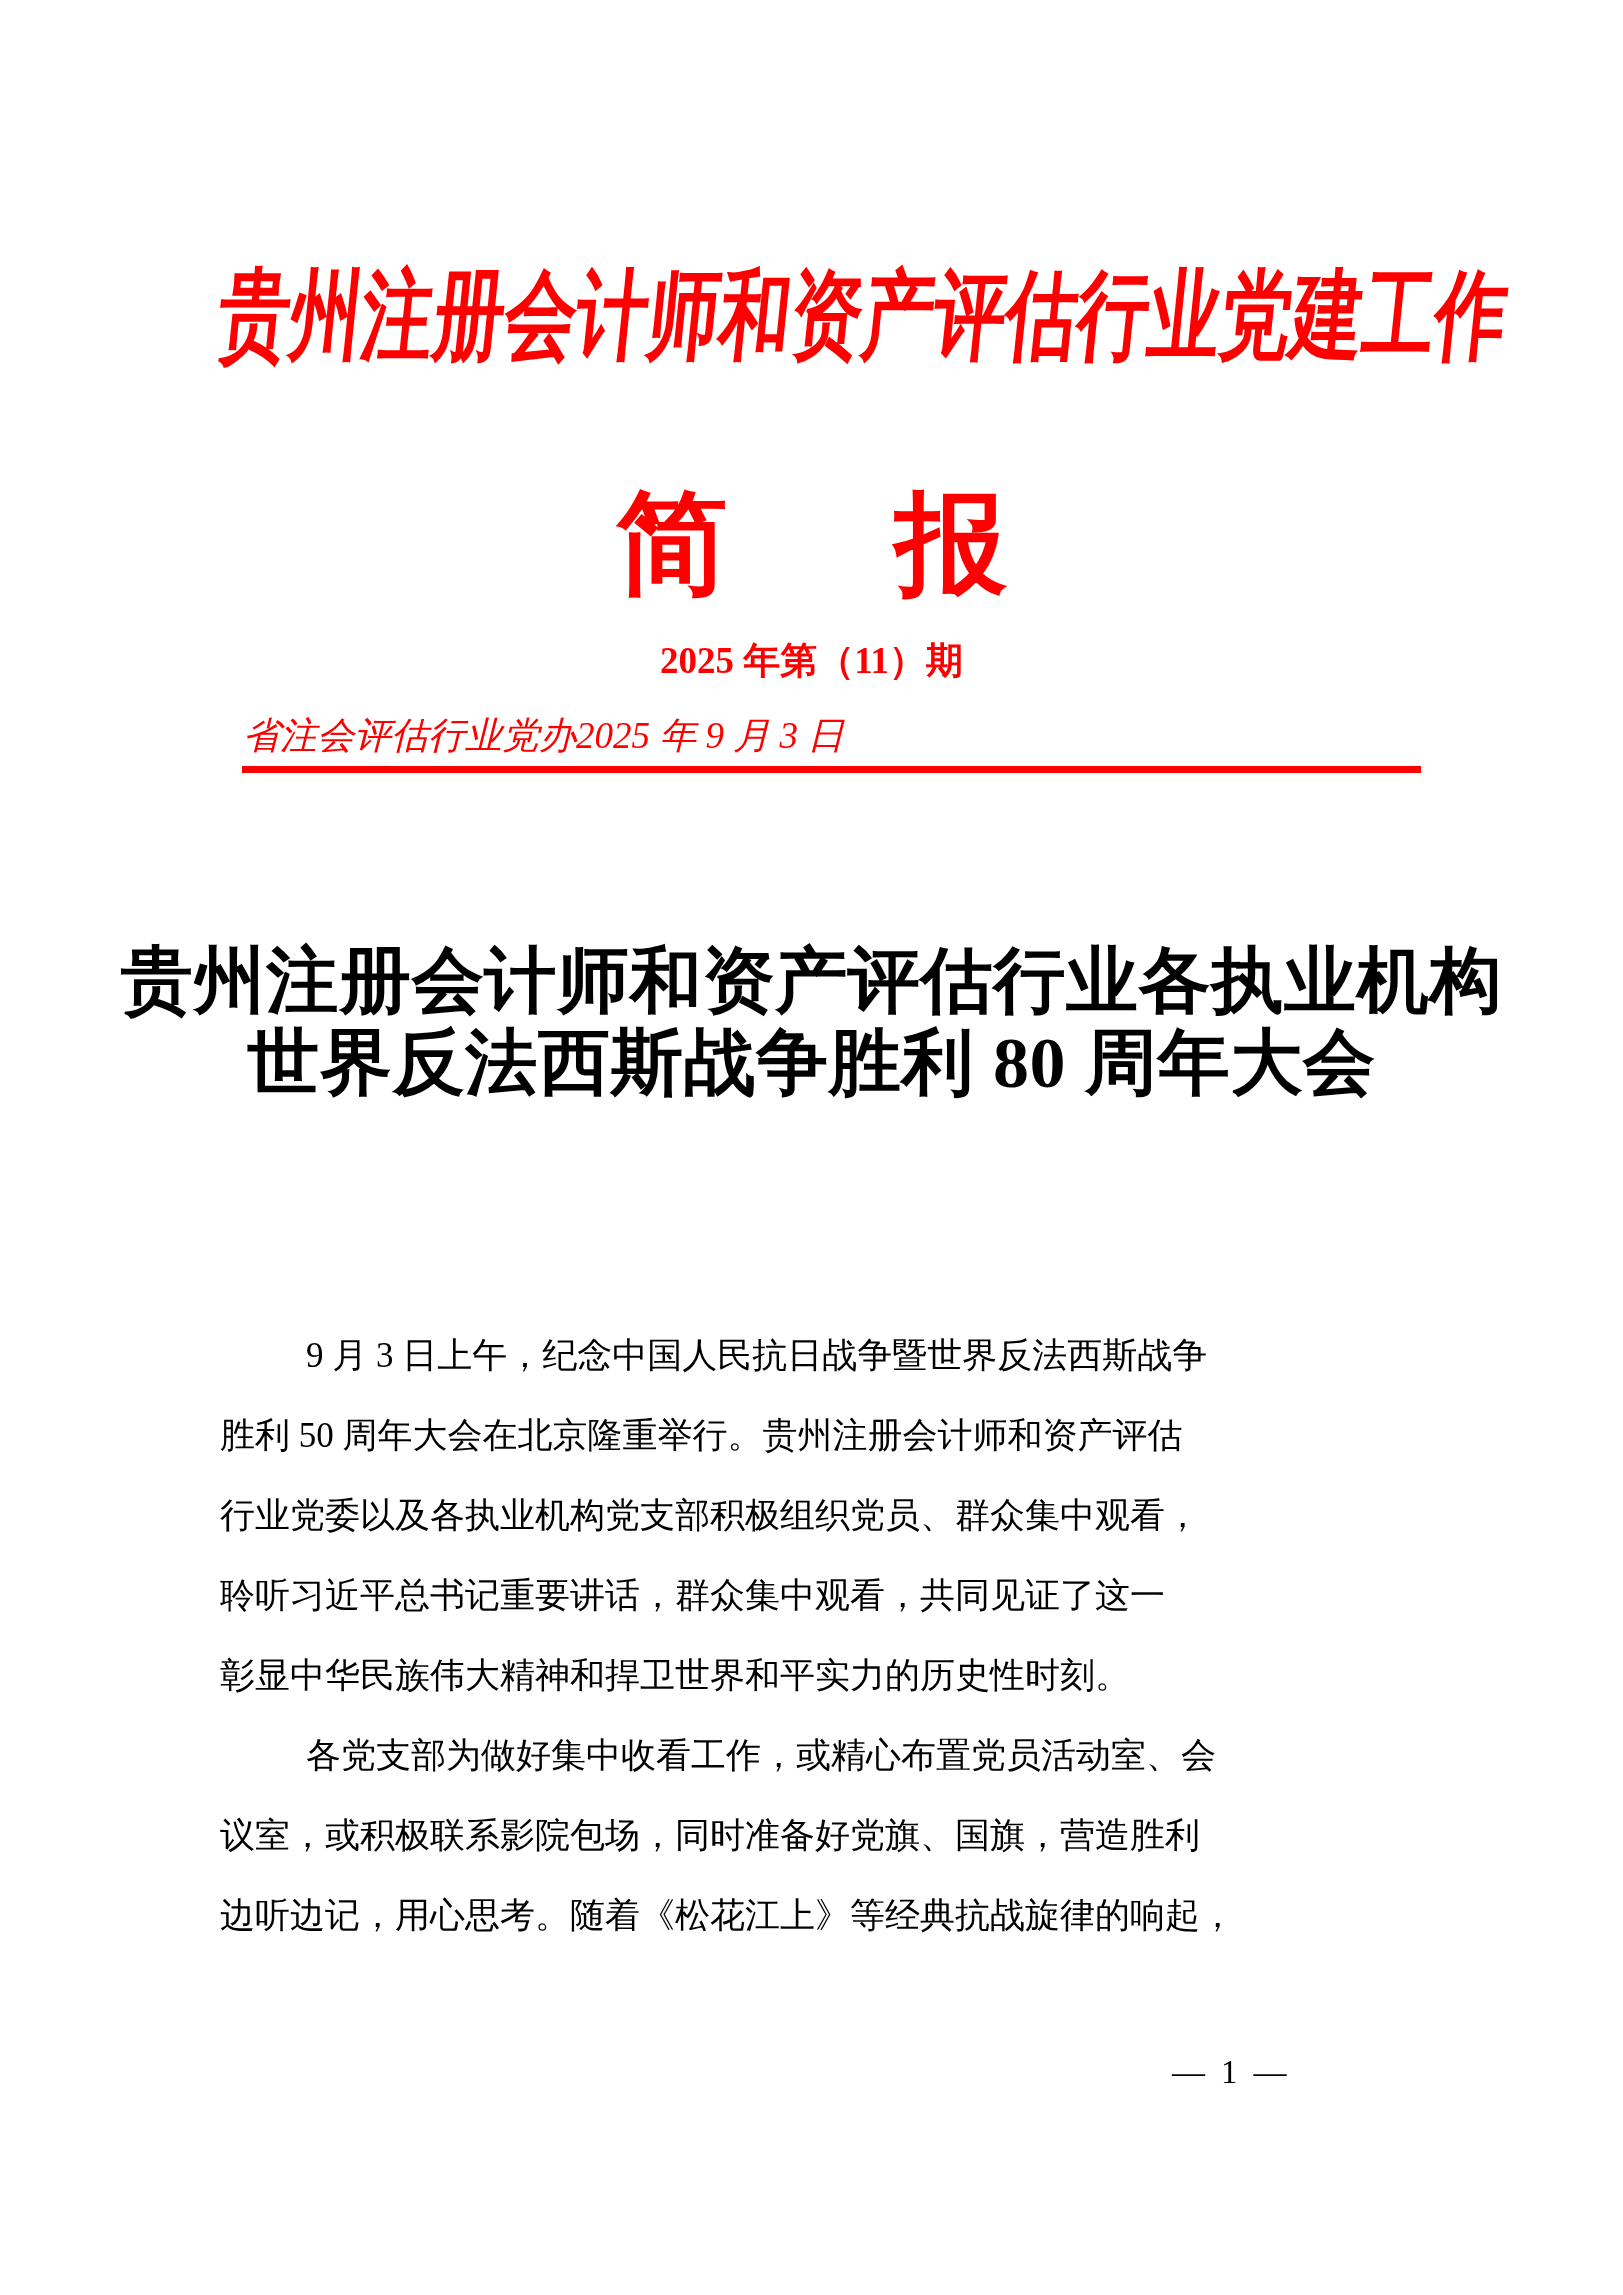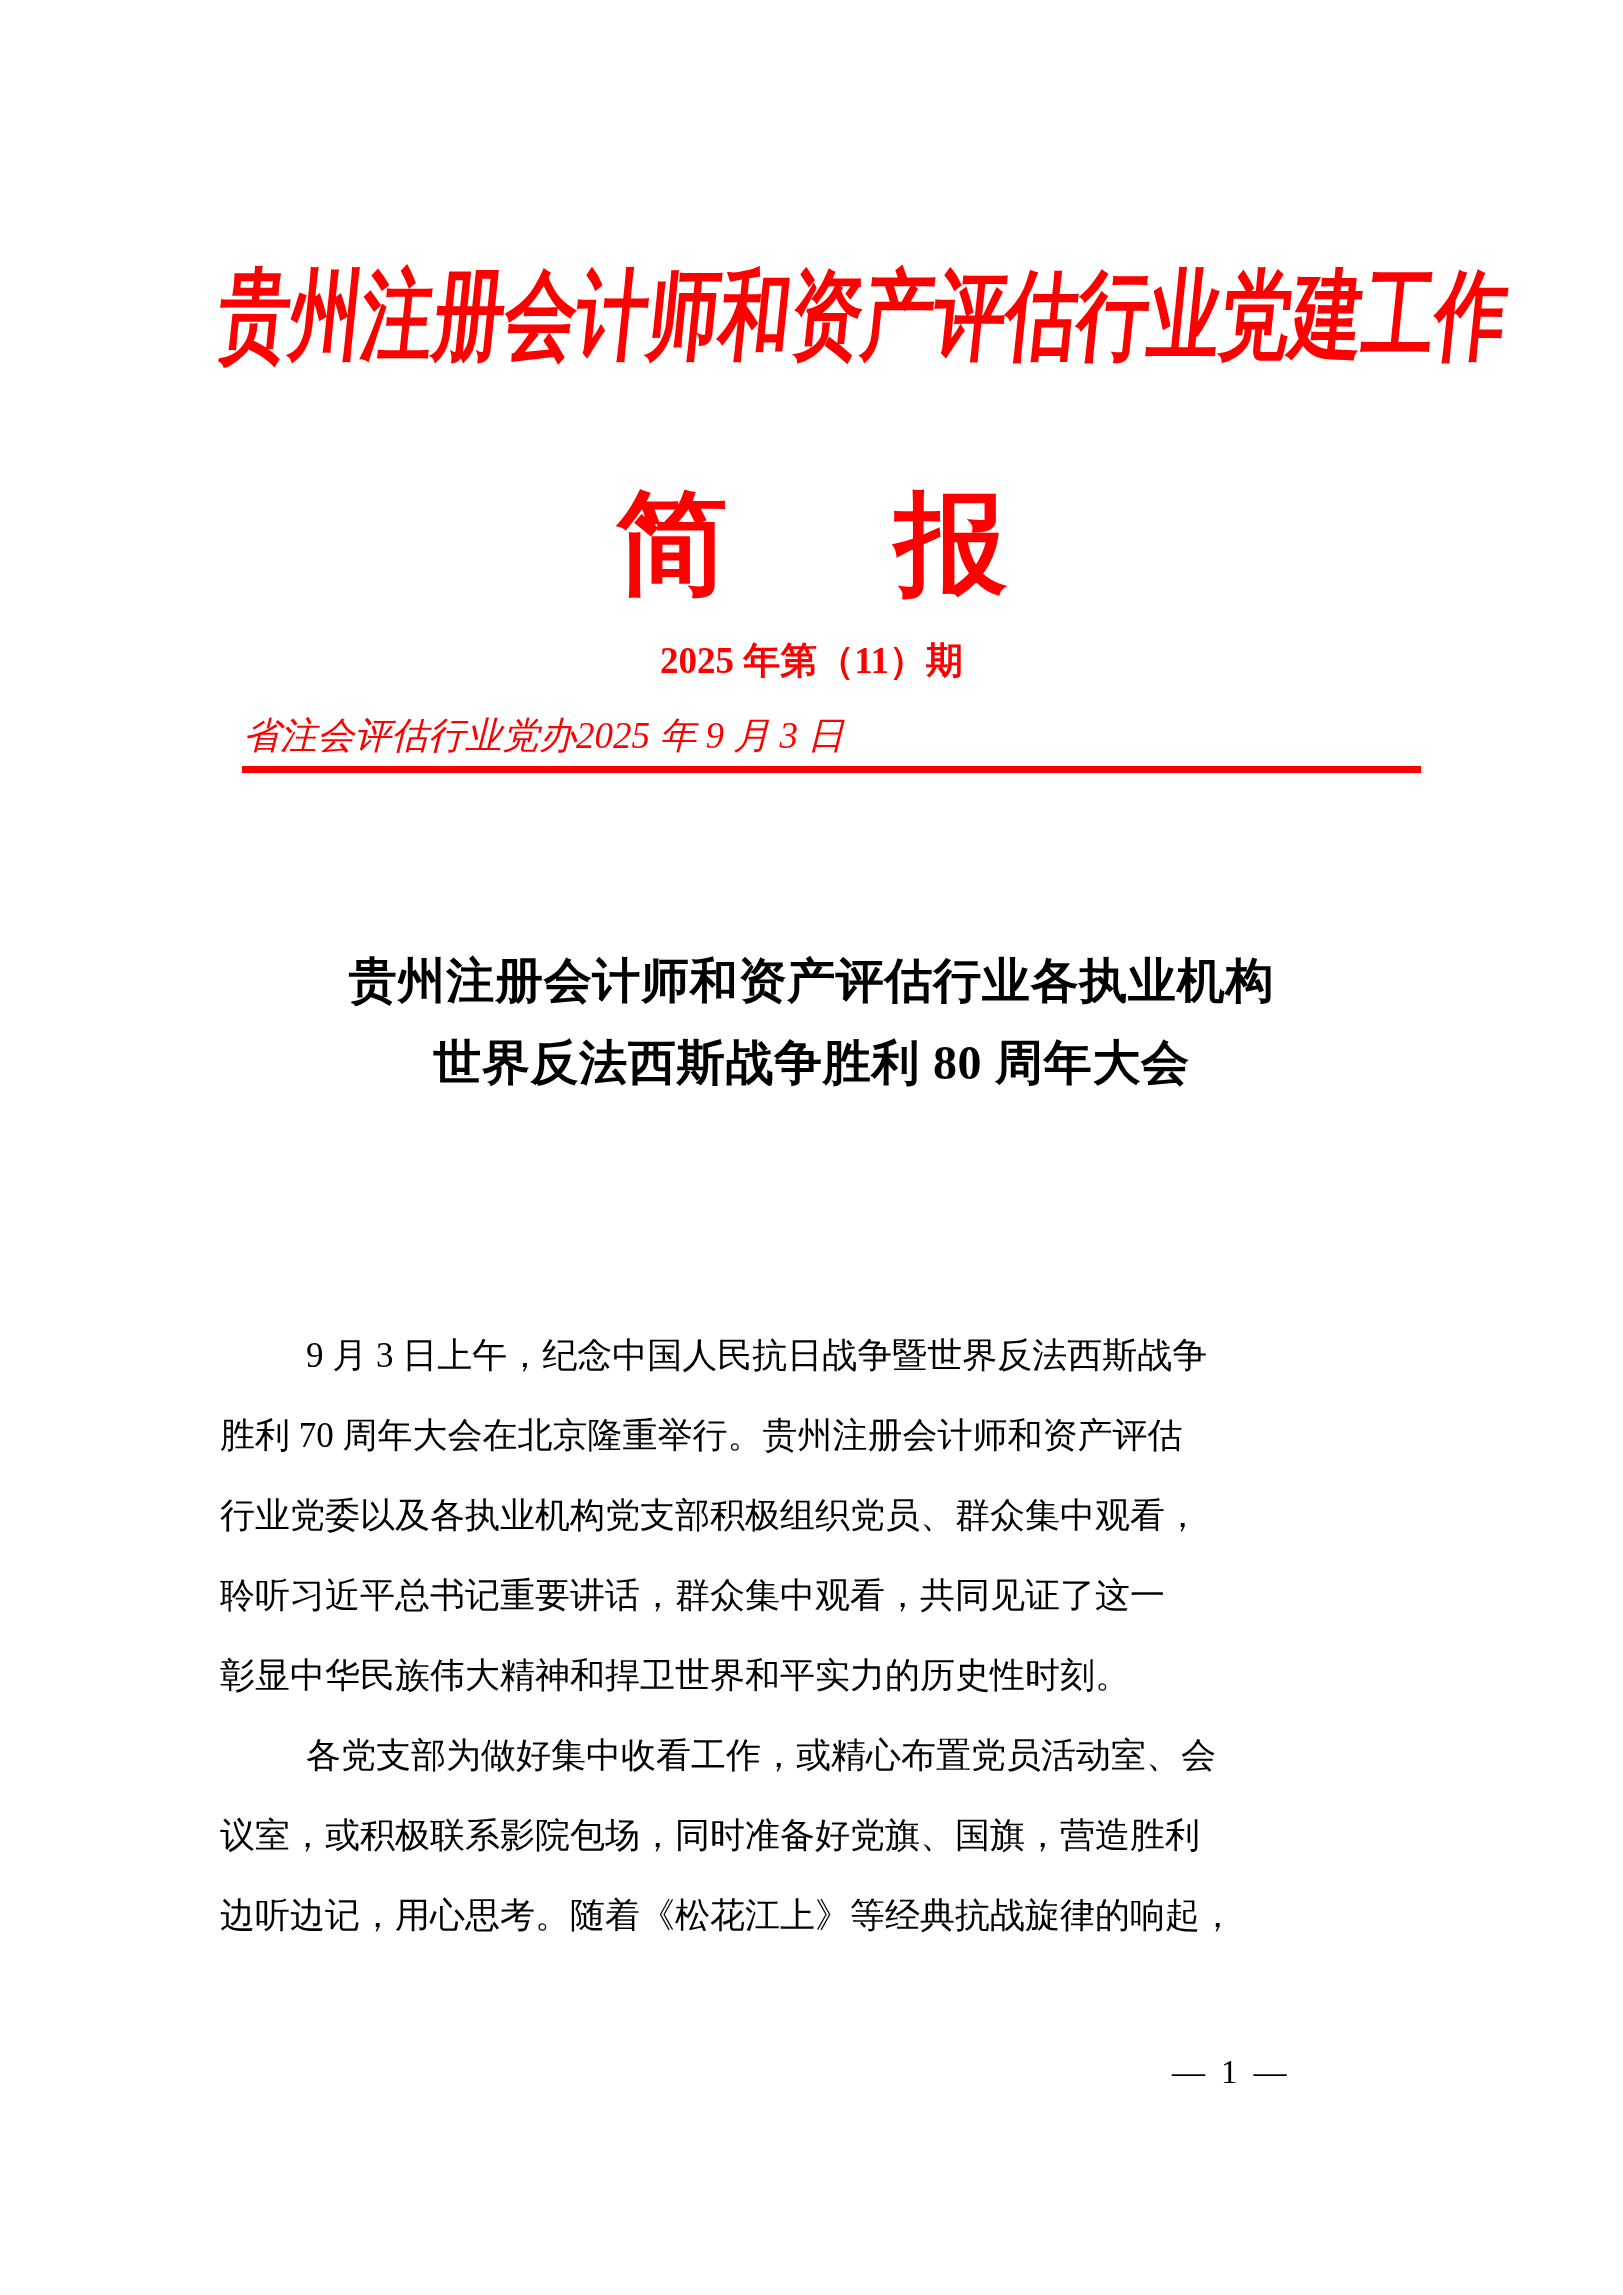--- a/index.html
+++ b/index.html
@@ -45,21 +45,21 @@
     font-style:italic;
   }
   .red-rule{
     position:absolute;top:766px;left:242px;
     width:1179px;height:6.5px;
     background:var(--red);
   }
   .article-title{
     position:absolute;top:940px;left:0;width:1623px;
     text-align:center;font-weight:bold;
-    font-size:48px;line-height:82px;
+    font-size:72px;line-height:82px;
     color:var(--text);
     letter-spacing:0.7px;
   }
   .body{
     position:absolute;top:1316px;left:220px;width:1206px;
     font-size:35px;line-height:80px;
     color:var(--text);
   }
   .body .line{height:80px;white-space:nowrap;}
   .body .indent{text-indent:86px;}
@@ -91,21 +91,21 @@
 
   <div class="red-rule"></div>
 
   <div class="article-title">
     <div>贵州注册会计师和资产评估行业各执业机构</div>
     <div>世界反法西斯战争胜利 80 周年大会</div>
   </div>
 
   <div class="body">
     <div class="line indent">9 月 3 日上午，纪念中国人民抗日战争暨世界反法西斯战争</div>
-    <div class="line">胜利 70 周年大会在北京隆重举行。贵州注册会计师和资产评估</div>
+    <div class="line">胜利 50 周年大会在北京隆重举行。贵州注册会计师和资产评估</div>
     <div class="line">行业党委以及各执业机构党支部积极组织党员、群众集中观看，</div>
     <div class="line">聆听习近平总书记重要讲话，群众集中观看，共同见证了这一</div>
     <div class="line">彰显中华民族伟大精神和捍卫世界和平实力的历史性时刻。</div>
     <div class="line indent">各党支部为做好集中收看工作，或精心布置党员活动室、会</div>
     <div class="line">议室，或积极联系影院包场，同时准备好党旗、国旗，营造胜利</div>
     <div class="line">边听边记，用心思考。随着《松花江上》等经典抗战旋律的响起，</div>
   </div>
 
   <div class="page-number">— 1 —</div>
 

